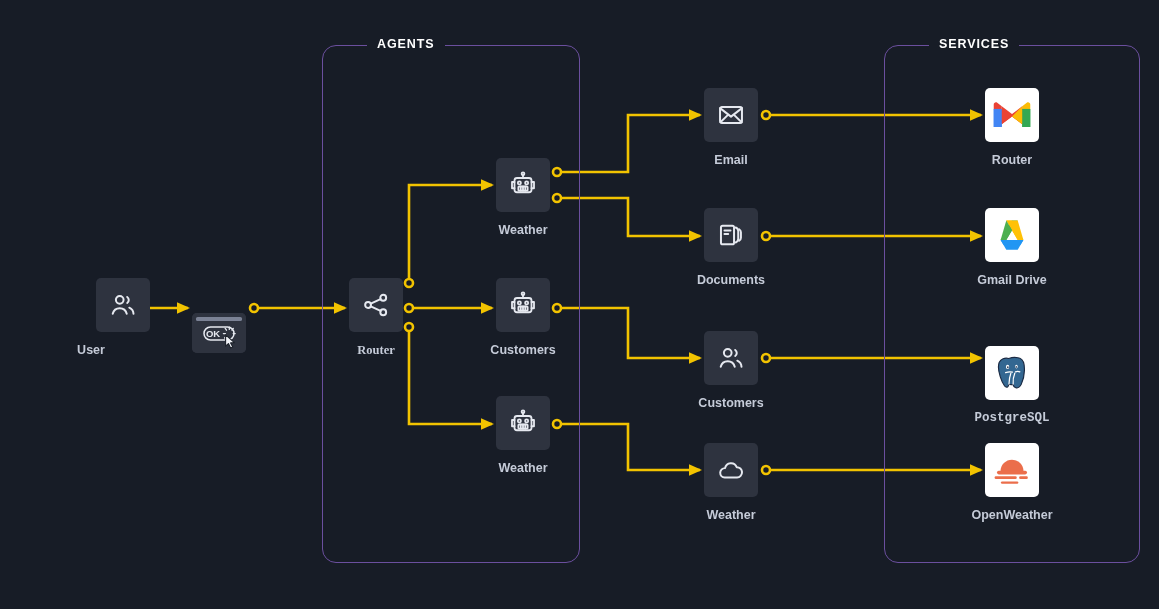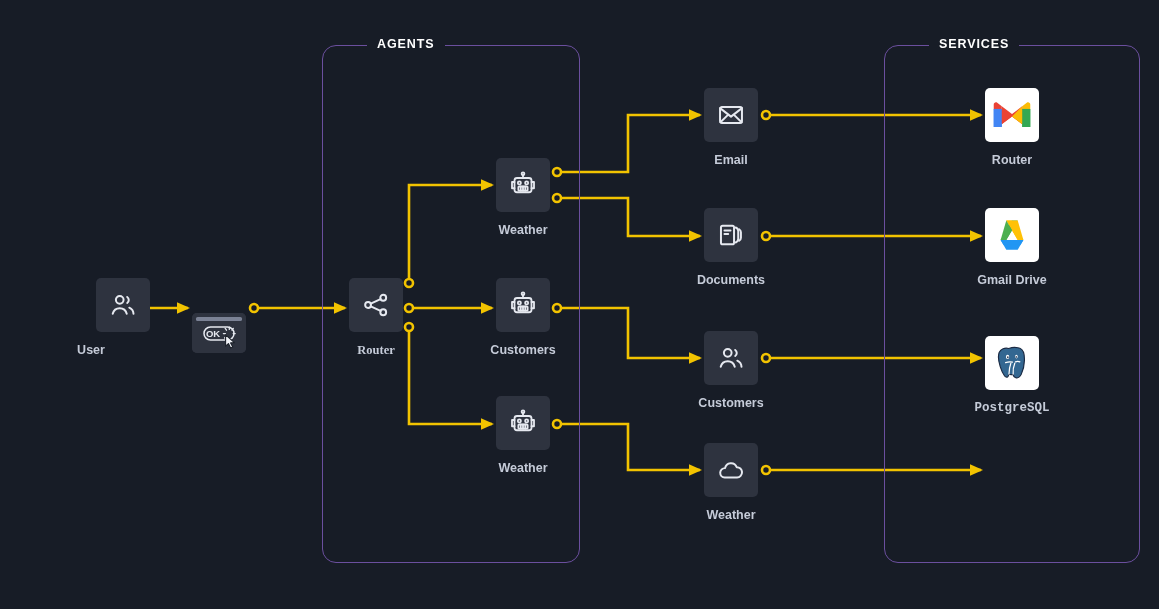--- a/index.html
+++ b/index.html
@@ -332,21 +332,21 @@
         <path d="M24.0 1.5 L8.8 27.6 L16.4 27.6 L31.6 1.5 Z" fill="#4caf50"></path>
         <path d="M8.8 27.6 L39.2 27.6 L31.6 40.5 L16.4 40.5 Z" fill="#2196f3"></path>
         <path d="M16.4 1.5 L31.6 1.5 L39.2 27.6 L31.6 27.6 Z" fill="#ffc107"></path>
         <path d="M16.4 1.5 L24.0 14.5 L16.4 27.6 L8.8 27.6 Z" fill="#4caf50"></path>
         <path d="M8.8 27.6 L39.2 27.6 L35.4 34.0 L12.6 34.0 Z" fill="#2196f3"></path>
       </svg>
     </div>
     <div class="label-wrap">Gmail Drive</div>
   </div>
 
-  <div class="node" style="left:985px; top:336px;font-family:Liberation Mono, monospace;">
+  <div class="node" style="left:985px; top:346px;font-family:Liberation Mono, monospace;">
     <div class="tile white">
       <svg class="ico" width="36" height="36" viewBox="0 0 44 44">
         <g fill="#336791" stroke="#1b2a43" stroke-width="1.4" stroke-linejoin="round">
           <path d="M31.6 4.0 C27.5 2.6 22.3 2.7 18.0 4.2 C13.2 3.0 8.0 4.8 6.3 9.2 C4.6 13.6 5.6 20.2 7.6 26.4
                    C9.0 30.8 10.9 35.0 12.8 37.6 C14.0 39.2 15.6 39.8 16.8 38.8 C17.6 38.1 18.0 37.0 18.1 35.8
                    C19.6 36.3 21.4 36.4 23.2 36.0 C23.5 37.6 24.5 39.4 26.6 40.0 C29.4 40.8 31.8 39.0 33.4 35.6
                    C35.4 31.3 37.0 24.8 37.2 18.8 C37.4 12.2 35.8 5.6 31.6 4.0 Z"></path>
         </g>
         <g fill="#ffffff">
           <ellipse cx="16.6" cy="14.6" rx="2.0" ry="2.6"></ellipse>
@@ -360,14 +360,26 @@
           <path d="M18.3 35.5 C18.6 30.4 19.3 25.8 20.6 22.4"></path>
           <path d="M23.4 35.6 C23.1 31.5 23.6 26.5 25.4 22.2"></path>
           <path d="M14.2 21.6 C16.8 20.6 20.0 20.3 22.6 21.0"></path>
           <path d="M26.2 20.6 C28.0 20.0 30.2 20.0 31.6 20.6"></path>
         </g>
       </svg>
     </div>
     <div class="label-wrap">PostgreSQL</div>
   </div>
 
+  <div class="node" style="left:985px; top:443px;">
+    <div class="tile white">
+      <svg class="ico" width="38" height="34" viewBox="0 0 48 42">
+        <path d="M9.5 22.5 A14.5 14.5 0 0 1 38.5 22.5 Z" fill="#eb6e4b"></path>
+        <rect x="5.0" y="22.0" width="38.0" height="4.6" rx="2.3" fill="#eb6e4b"></rect>
+        <rect x="2.0" y="29.0" width="28.0" height="3.4" rx="1.7" fill="#eb6e4b"></rect>
+        <rect x="33.0" y="29.0" width="11.0" height="3.4" rx="1.7" fill="#eb6e4b"></rect>
+        <rect x="10.0" y="35.4" width="22.0" height="3.0" rx="1.5" fill="#eb6e4b"></rect>
+      </svg>
+    </div>
+    <div class="label-wrap">OpenWeather</div>
+  </div>
 
 </div>
 
 </body></html>

